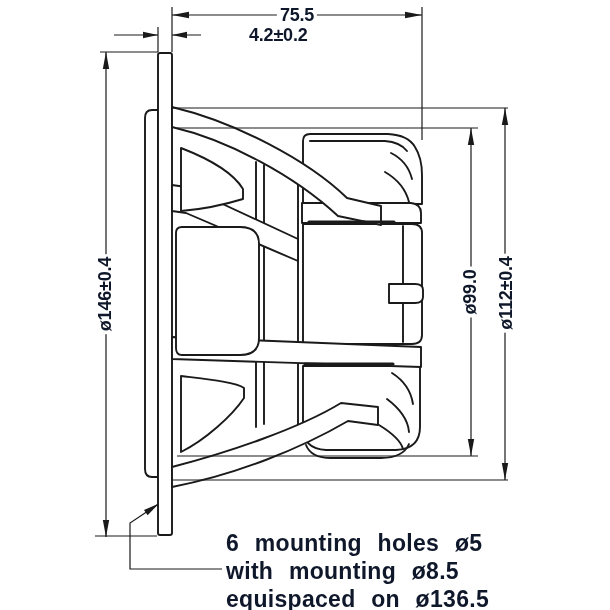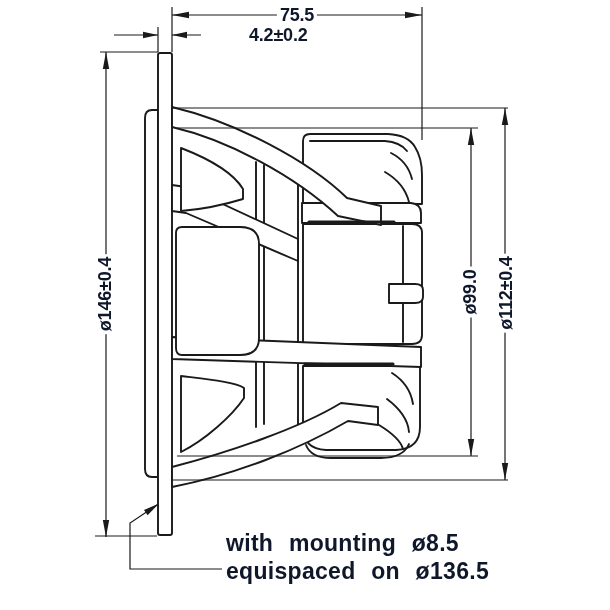--- a/index.html
+++ b/index.html
@@ -111,17 +111,18 @@
 
   <div class="dimtext vctr" style="left:217px;top:35px;margin-left:29px;">4.2±0.2</div>
 
   <div class="dimtext rot" style="left:105px;top:294px;">ø146±0.4</div>
 
   <div class="dimtext rot" style="left:470px;top:292px;">ø99.0</div>
 
   <div class="dimtext rot" style="left:506px;top:293px;">ø112±0.4</div>
 
   <div id="note-block">
+    <div>6 mounting holes ø5</div>
     <div>with mounting ø8.5</div>
     <div>equispaced on ø136.5</div>
   </div>
 
 </div>
 
 </body></html>

